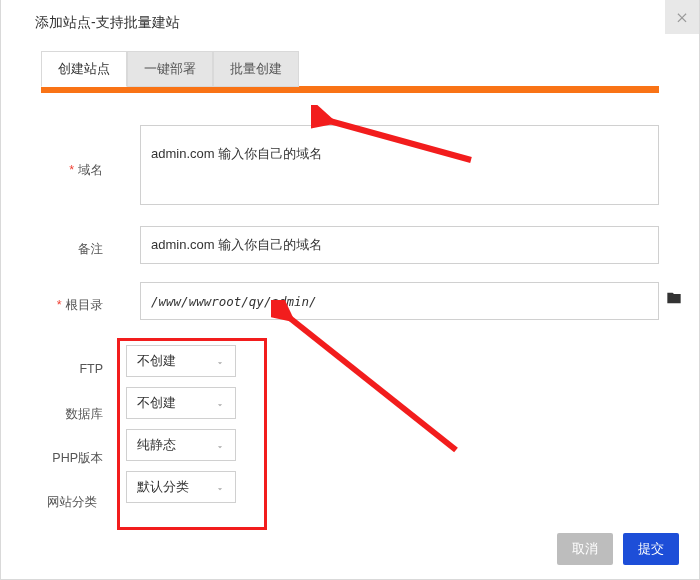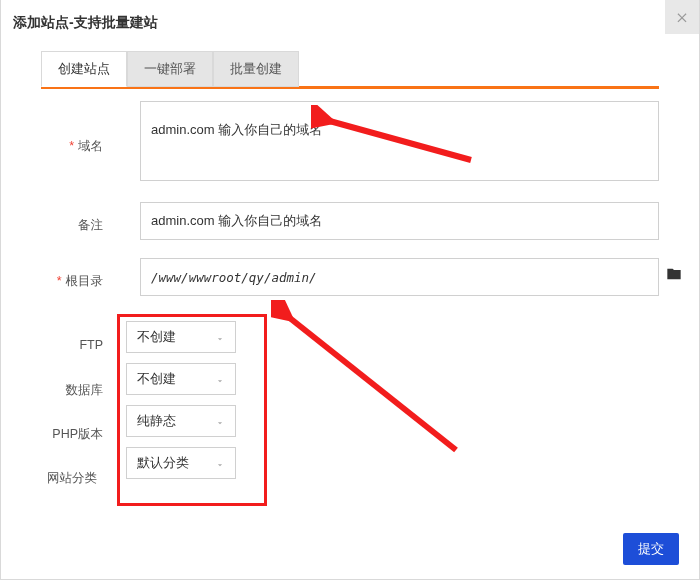--- a/index.html
+++ b/index.html
@@ -18,23 +18,23 @@
     height: 580px;
     border-left: 1px solid #d9d9d9;
     border-right: 1px solid #d9d9d9;
     border-bottom: 1px solid #d9d9d9;
     position: relative;
     background: #fff;
   }
   .modal-header {
     height: 44px;
     line-height: 44px;
-    padding: 0 12px;
+    padding: 0 34px;
     font-size: 14px;
-    font-weight: 700;
+    font-weight: 400;
     position: relative;
   }
   .close-x {
     position: absolute;
     right: 0;
     top: 0;
     width: 34px;
     height: 34px;
     background: #e8e8e8;
     color: #999;
@@ -42,22 +42,22 @@
     align-items: center;
     justify-content: center;
     cursor: pointer;
     font-size: 16px;
   }
   .modal-body {
     padding: 6px 40px 0 40px;
   }
   .tabs {
     display: flex;
-    border-bottom: 3px solid #f97316;
-    margin-bottom: 12px;
+    border-bottom: 7px solid #f97316;
+    margin-bottom: 32px;
   }
   .tab {
     padding: 8px 16px;
     font-size: 13px;
     cursor: pointer;
     border: 1px solid transparent;
     position: relative;
     top: 1px;
     color: #555;
   }
@@ -234,20 +234,21 @@
           <span class="chevron"><svg viewBox="0 0 24 24" width="10" height="10">
                 <path fill="currentColor" d="M7 10l5 5 5-5z"></path>
               </svg></span>
         </div>
       </div>
     </div>
 
   </div>
 
   <div class="footer">
+    <button class="btn btn-cancel">取消</button>
     <button class="btn btn-submit">提交</button>
   </div>
 
   <svg class="anno" style="left:310px; top:105px;" width="170" height="80">
     <defs>
         <marker id="ah1" markerWidth="10" markerHeight="10" refX="2" refY="5" orient="auto">
           <path d="M10 0 L0 5 L10 10 z" fill="#f21d1d"></path>
         </marker>
       </defs>
     <line x1="160" y1="55" x2="15" y2="15" stroke="#f21d1d" stroke-width="6" marker-end="url(#ah1)"></line>

